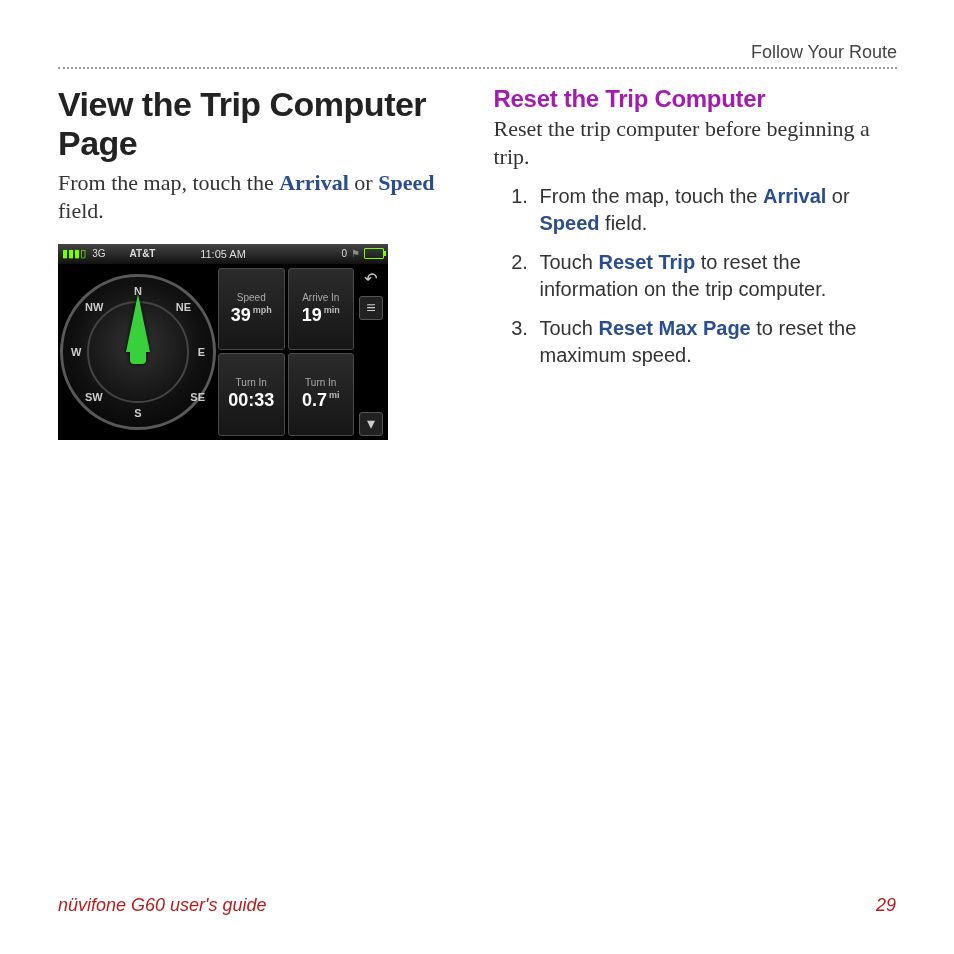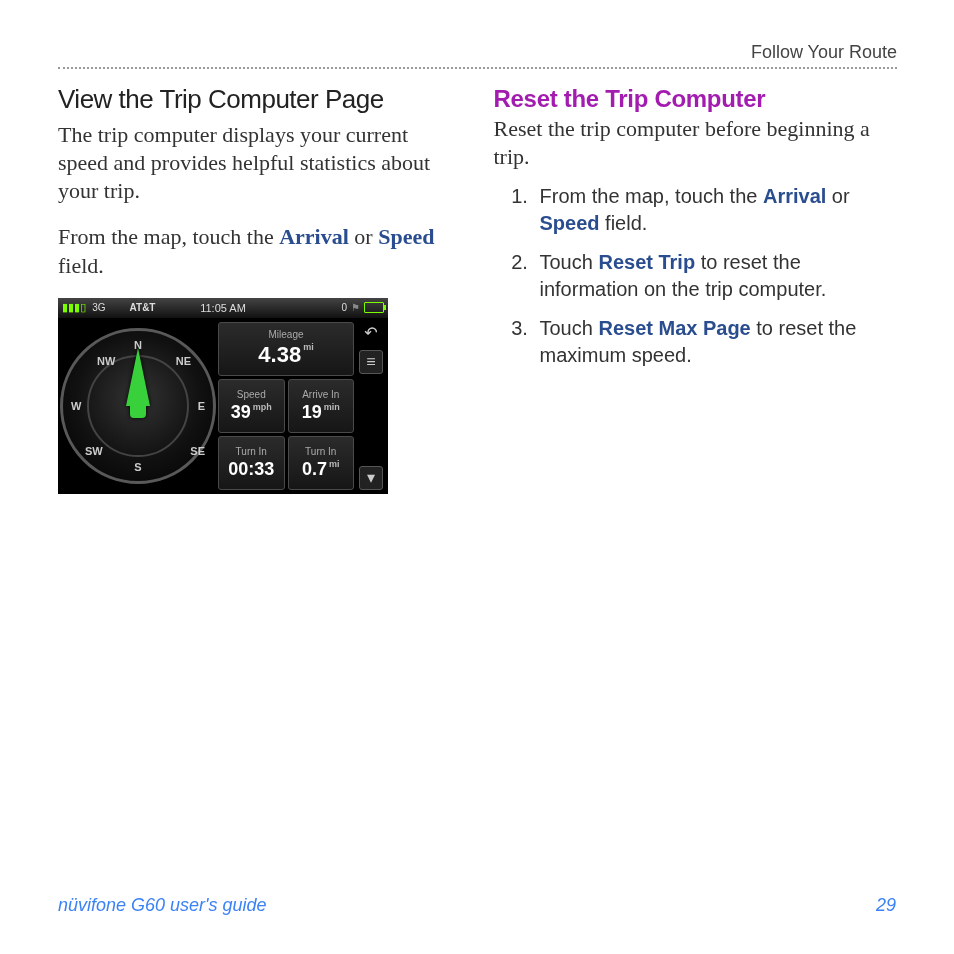--- a/index.html
+++ b/index.html
@@ -34,22 +34,22 @@
   .columns {
     display: flex;
     gap: 32px;
   }
   .col {
     flex: 1;
     min-width: 0;
   }
   h1.section-title {
     font-family: Arial, sans-serif;
-    font-weight: normal;
-    font-size: 26px;
+    font-weight: bold;
+    font-size: 34px;
     color: #222;
     margin: 6px 0 6px 0;
     line-height: 1.15;
     letter-spacing: -0.5px;
   }
   h2.sub-title {
     font-family: Arial, sans-serif;
     font-weight: bold;
     font-size: 24px;
     color: #a21caf;
@@ -179,37 +179,36 @@
   }
   .s-icon.box{border:1px solid #555;border-radius:3px;background:#222}
   .footer {
     position: absolute;
     bottom: 38px;
     left: 58px;
     right: 58px;
     display: flex;
     justify-content: space-between;
     font-style: italic;
-    color: #3b82f6;
+    color: #b91c1c;
     font-size: 18px;
     font-family: Arial, sans-serif;
   }
 </style>
 </head>
 <body>
 
 <div class="page">
   <div class="breadcrumb">Follow Your Route</div>
   <hr class="dotted-rule">
 
   <div class="columns">
 
     <div class="col">
       <h1 class="section-title">View the Trip Computer Page</h1>
-      <p class="body">The trip computer displays your current speed and provides helpful statistics about your trip.</p>
       <p class="body">
         <span>From the map, touch the </span><span class="kw-serif">Arrival</span><span> or </span><span class="kw-serif">Speed</span><span> field.</span>
       </p>
 
       <div class="device">
         <div class="statusbar">
           <span class="sig">▮▮▮▯</span>
           <span>3G</span>
           <span style="margin-left:18px;font-weight:bold">AT&amp;T</span>
           <span class="center">11:05 AM</span>
@@ -223,31 +222,25 @@
           <div class="compass-wrap">
             <div class="compass">
               <div class="inner-ring"></div>
               <span class="dir" style="top:8px;left:50%;transform:translateX(-50%)">N</span>
               <span class="dir" style="top:24px;right:22px">NE</span>
               <span class="dir" style="top:50%;right:8px;transform:translateY(-50%)">E</span>
               <span class="dir" style="bottom:24px;right:8px">SE</span>
               <span class="dir" style="bottom:8px;left:50%;transform:translateX(-50%)">S</span>
               <span class="dir" style="bottom:24px;left:22px">SW</span>
               <span class="dir" style="top:50%;left:8px;transform:translateY(-50%)">W</span>
-              <span class="dir" style="top:24px;left:34px">NW</span>
+              <span class="dir" style="top:24px;left:22px">NW</span>
               <div class="needle"></div>
             </div>
           </div>
           <div class="tiles">
-            <div class="tile-row">
-              <div class="tile big">
-                <div class="lbl">Mileage</div>
-                <div class="val"><span>4.38</span><span class="unit">mi</span></div>
-              </div>
-            </div>
             <div class="tile-row">
               <div class="tile">
                 <div class="lbl">Speed</div>
                 <div class="val"><span>39</span><span class="unit">mph</span></div>
               </div>
               <div class="tile">
                 <div class="lbl">Arrive In</div>
                 <div class="val"><span>19</span><span class="unit">min</span></div>
               </div>
             </div>

